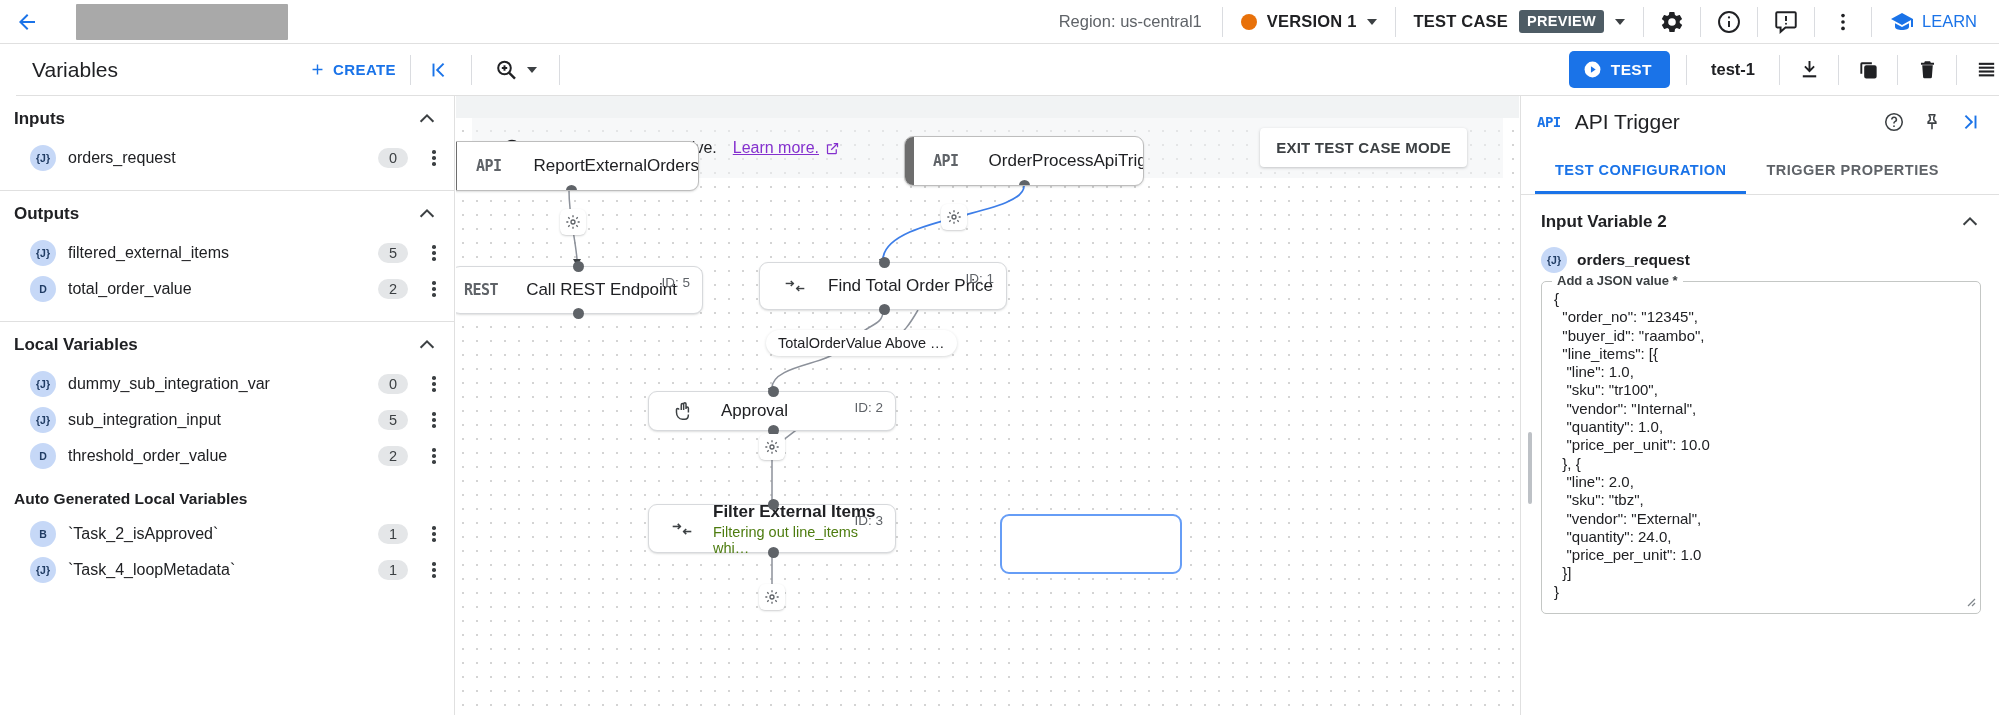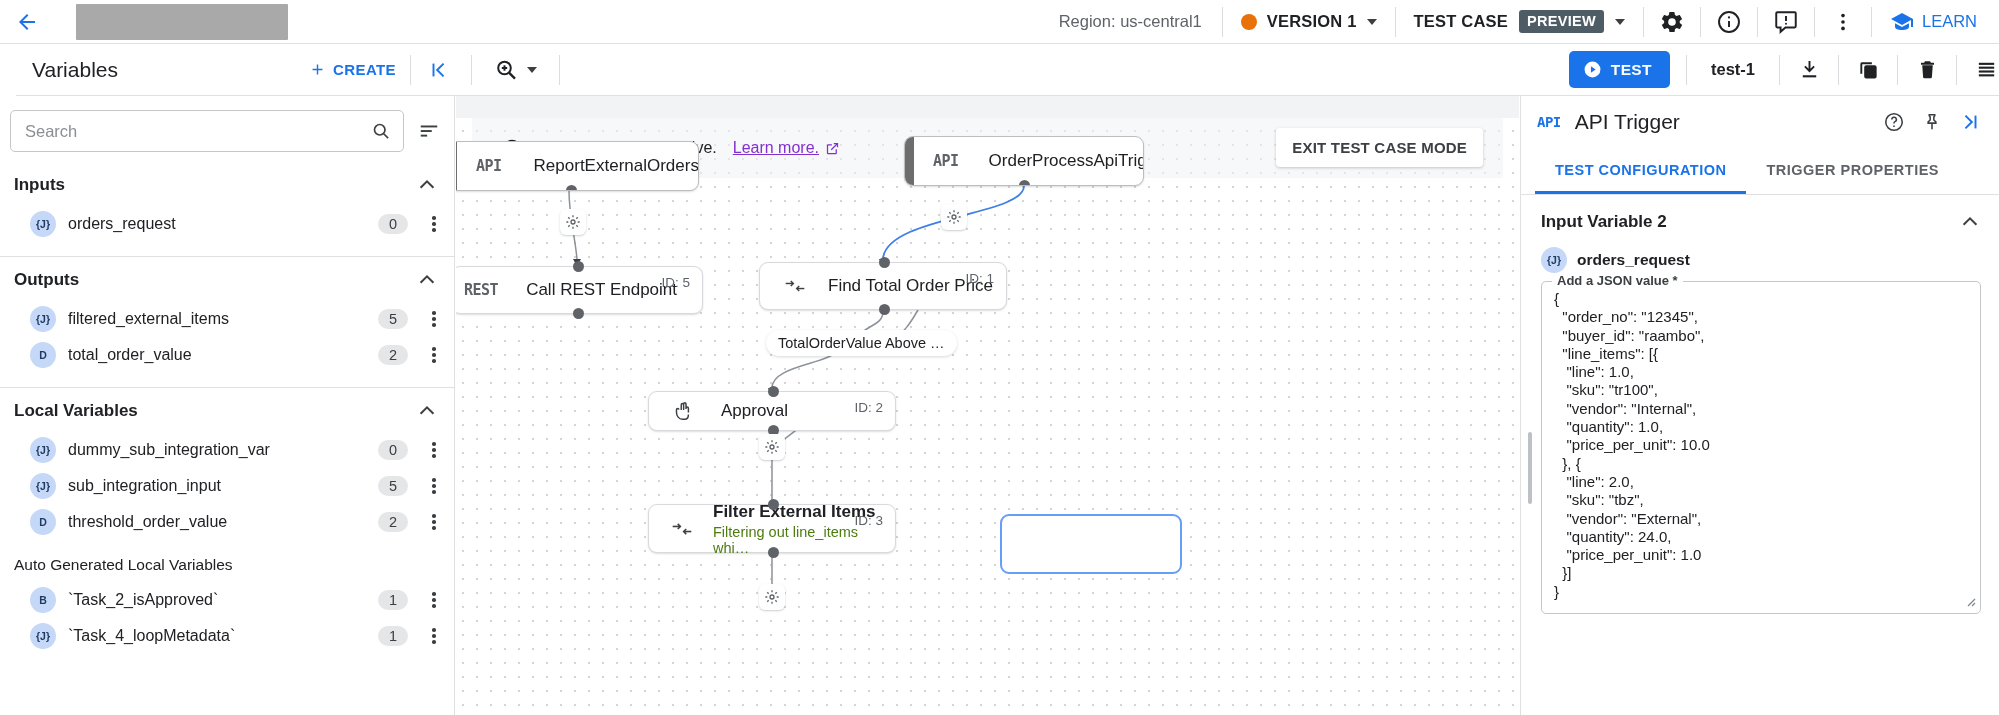--- a/index.html
+++ b/index.html
@@ -121,42 +121,42 @@
   .var-count {
     background: #e4e6e8; color: #3c4043; font-size: 14.5px; min-width: 30px;
     text-align: center; border-radius: 11px; padding: 2px 6px;
   }
   .kebab {
     width: 22px; display: flex; flex-direction: column; align-items: center; gap: 2.5px;
     cursor: pointer; padding-left: 6px;
   }
   .kebab i { width: 3.5px; height: 3.5px; background: #3c4043; border-radius: 50%; display: block; }
   .sep { height: 1px; background: #e0e0e0; margin: 14px 0 0; }
-  .subhead { font-size: 15.5px; font-weight: normal; color: #202124; padding: 16px 0 8px 14px; }
+  .subhead { font-size: 15.5px; font-weight: bold; color: #202124; padding: 16px 0 8px 14px; }
 
   
   .canvas {
     position: absolute; top: 96px; left: 456px; width: 1063px; height: 619px;
     background-color: #ffffff;
     background-image: radial-gradient(#d4d4d4 1.1px, transparent 1.1px);
     background-size: 14px 14px; overflow: hidden;
   }
   .canvas-top-strip {
     position: absolute; top: 0; left: 0; right: 0; height: 22px; background: #f1f3f4;
   }
   .banner {
     position: absolute; top: 22px; left: 16px; right: 16px; height: 60px;
     background: rgba(241,243,244,0.55);
     display: flex; align-items: center;
   }
   .banner-inner { display: flex; align-items: center; gap: 16px; padding-left: 30px; }
   .banner-text { font-size: 16px; color: #202124; }
   .banner-link { color: #8430ce; text-decoration: underline; cursor: pointer; }
   .exit-btn {
-    position: absolute; right: 20px; top: 10px; background: #fff; border-radius: 4px;
+    position: absolute; right: 36px; top: 10px; background: #fff; border-radius: 4px;
     padding: 11px 16px; font-size: 15px; font-weight: bold; color: #3c4043;
     box-shadow: 0 1px 3px rgba(60,64,67,.28); letter-spacing: .2px; cursor: pointer;
   }
   .node {
     position: absolute; background: #fff; border: 1px solid #d7d9dc; border-radius: 9px;
     display: flex; align-items: center; box-shadow: 0 1px 2px rgba(60,64,67,.18); cursor: pointer;
   }
   .node.trigger { border-radius: 9px; overflow: hidden; border: 1px solid #bdbdbd; }
   .node.trigger::before {
     content: ""; position: absolute; left: 0; top: 0; bottom: 0; width: 9px; background: #6d6d6d;
@@ -364,36 +364,20 @@
             <rect x="4" y="5" width="16" height="2.2"></rect>
             <rect x="4" y="9" width="16" height="2.2"></rect>
             <rect x="4" y="13" width="16" height="2.2"></rect>
             <rect x="4" y="17" width="16" height="2.2"></rect>
           </svg>
       </div>
     </div>
   </div>
 
   <div class="sidebar">
-    <div class="search-row">
-      <div class="search-field">
-        <input type="text" placeholder="Search" style="">
-        <svg width="20" height="20" viewBox="0 0 24 24" fill="none" stroke="#3c4043" stroke-width="2">
-            <circle cx="10.5" cy="10.5" r="6.3"></circle>
-            <line x1="15.3" y1="15.3" x2="20.5" y2="20.5"></line>
-          </svg>
-      </div>
-      <div class="sort-icon">
-        <svg width="22" height="22" viewBox="0 0 24 24" fill="#3c4043">
-            <rect x="3" y="6" width="18" height="2.1"></rect>
-            <rect x="3" y="11" width="12" height="2.1"></rect>
-            <rect x="3" y="16" width="7" height="2.1"></rect>
-          </svg>
-      </div>
-    </div>
 
     <div class="section">
       <div class="section-head">
         <span class="st">Inputs</span>
         <span class="chev">
           <svg width="22" height="22" viewBox="0 0 24 24" fill="none" stroke="currentColor" stroke-width="2.2">
               <polyline points="5,15 12,8 19,15"></polyline>
             </svg>
         </span>
       </div>

